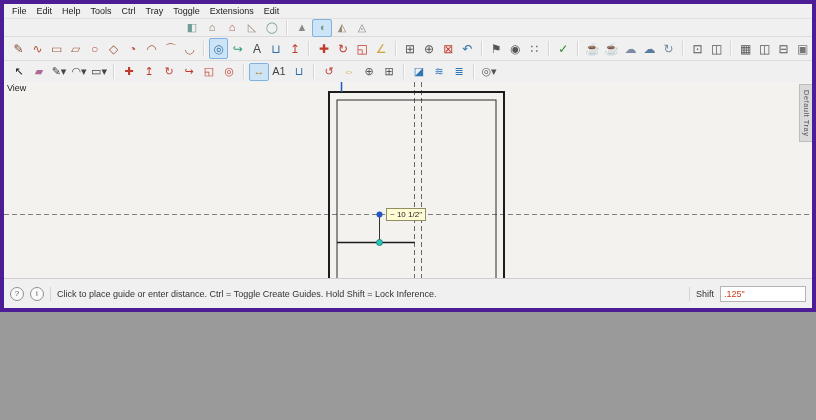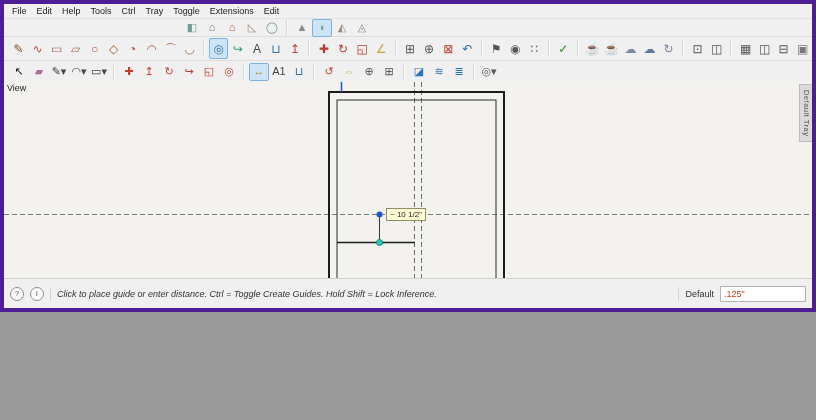--- a/index.html
+++ b/index.html
@@ -35,21 +35,21 @@
             display:flex;align-items:center;justify-content:center;cursor:default;}
   .tray-tab span{writing-mode:vertical-rl;font-size:7.5px;color:#555;letter-spacing:.5px;}
 
   
   .statusbar{position:absolute;left:0;right:0;bottom:0;height:30px;background:#f0f0f0;
              border-top:1px solid #cfcfcf;display:flex;align-items:center;gap:6px;padding:0 6px;
              font-size:9px;color:#333;box-sizing:border-box;}
   .sb-icon{width:12px;height:12px;flex:0 0 auto;border:1px solid #8f8f8f;border-radius:50%;
            display:flex;align-items:center;justify-content:center;font-size:8px;color:#555;background:#fafafa;}
   .sb-sep{width:1px;height:14px;background:#d4d4d4;flex:0 0 auto;}
-  .sb-msg{flex:1;white-space:nowrap;overflow:hidden;text-overflow:ellipsis;font-style:italic;}
+  .sb-msg{flex:1;white-space:nowrap;overflow:hidden;text-overflow:ellipsis;}
   .length-label{color:#333;flex:0 0 auto;}
   .length-input{width:86px;height:16px;border:1px solid #b3b3b3;background:#fff;color:#cc3b17;
                 font-size:9px;padding:0 3px;font-family:"Liberation Sans",sans-serif;box-sizing:border-box;}
 </style>
 </head>
 <body>
 
 <div class="window">
 
   <div class="menubar">
@@ -176,17 +176,17 @@
       <span>Default Tray</span>
     </div>
   </div>
 
   <div class="statusbar">
     <span class="sb-icon">?</span>
     <span class="sb-icon">i</span>
     <span class="sb-sep"></span>
     <span class="sb-msg">Click to place guide or enter distance. Ctrl = Toggle Create Guides. Hold Shift = Lock Inference.</span>
     <span class="sb-sep"></span>
-    <span class="length-label">Default</span>
+    <span class="length-label">Shift</span>
     <input class="length-input" value=".125&quot;" style="">
   </div>
 
 </div>
 
 </body></html>

